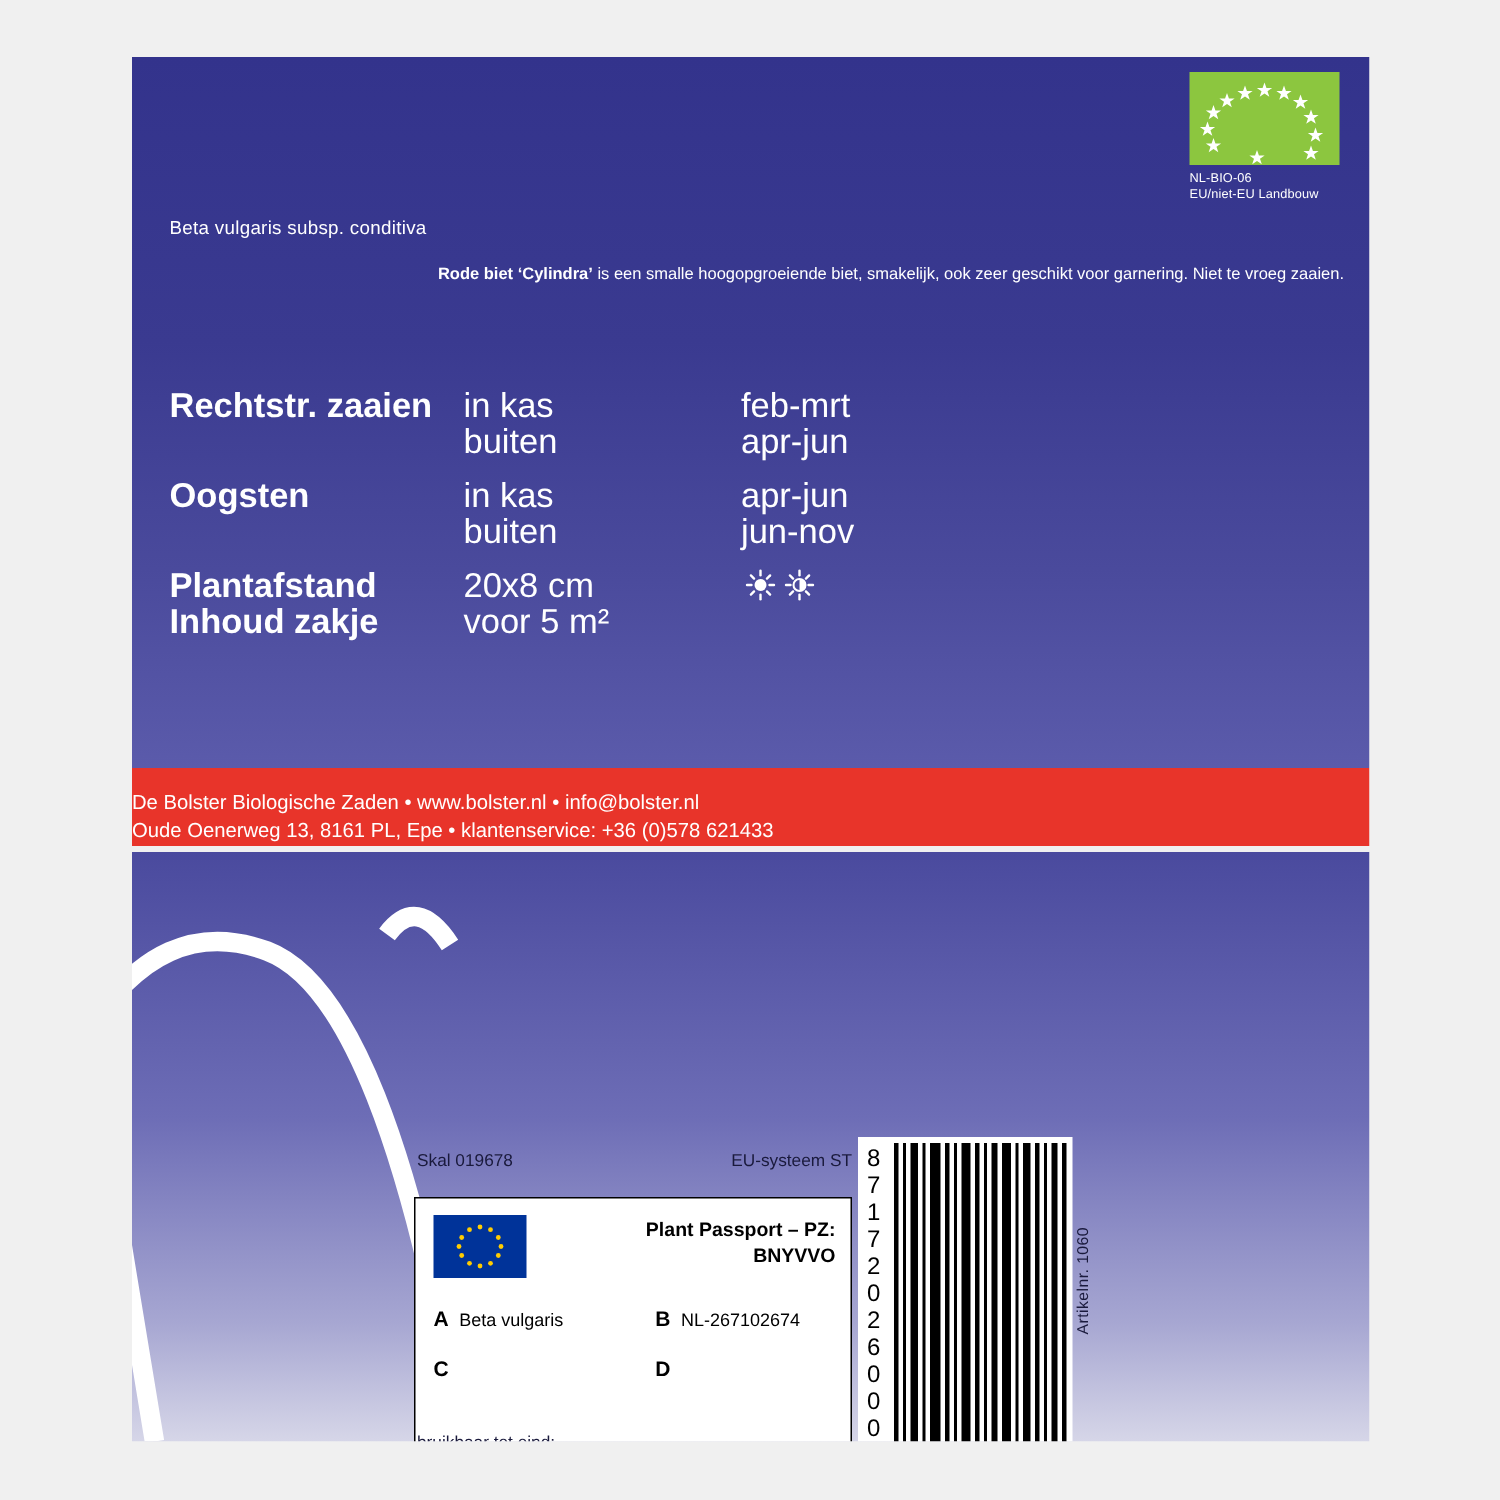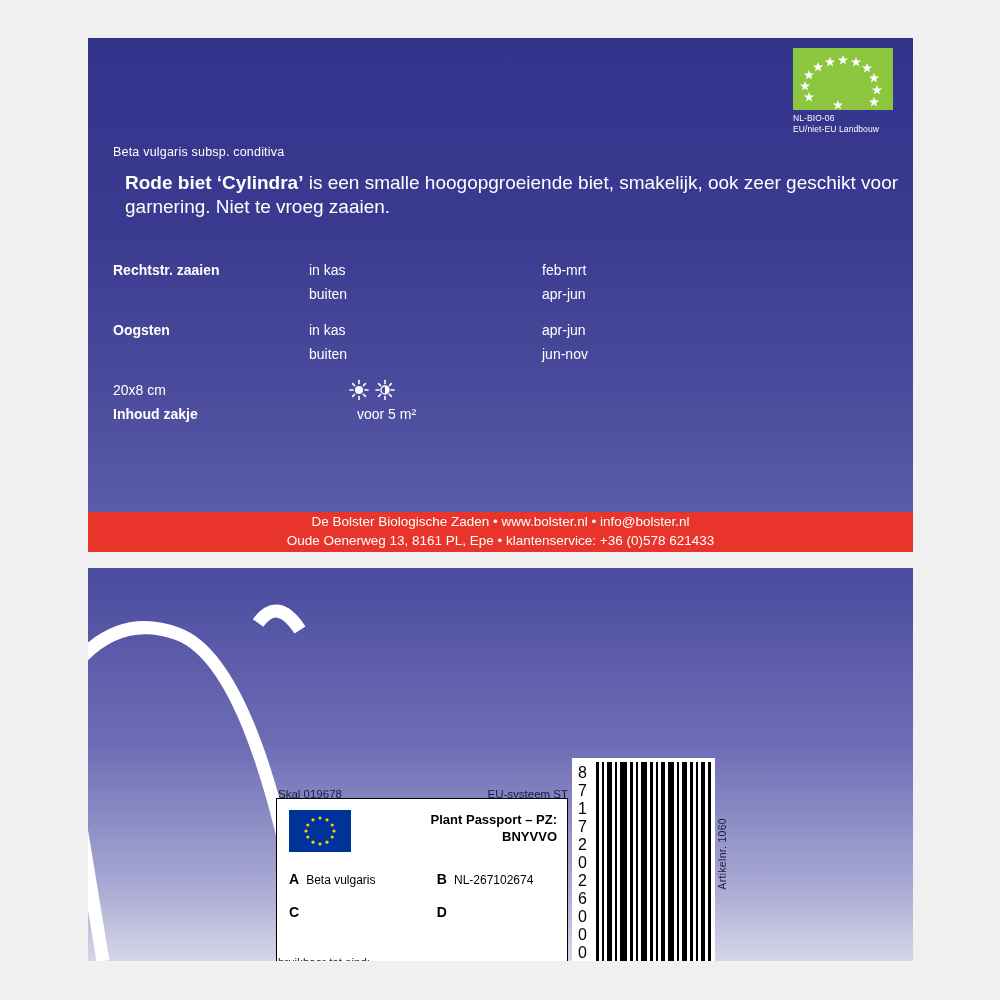--- a/index.html
+++ b/index.html
@@ -51,58 +51,58 @@
   .latin-name {
     position: absolute;
     left: 25px;
     top: 107px;
     color: #ffffff;
     font-size: 12.5px;
     letter-spacing: .2px;
   }
   .desc {
     position: absolute;
-    left: 37px;
+    left: 26px;
     top: 133px;
     width: 782px;
     color: #ffffff;
-    font-size: 19px;
+    font-size: 11px;
     line-height: 24px;
+    text-align: right;
   }
   .desc b { font-weight: bold; }
   
   .tbl {
     position: absolute;
     left: 25px;
     top: 208px;
     width: 700px;
     color: #ffffff;
-    font-size: 14px;
+    font-size: 23px;
     line-height: 24px;
   }
   .tbl .row { display: flex; }
   .tbl .row.gap { margin-top: 12px; }
   .tbl .c1 { width: 196px; font-weight: bold; }
   .tbl .c2 { width: 185px; }
-  .tbl .c3 { width: 200px; margin-left: 48px; }
+  .tbl .c3 { width: 200px; }
   .tbl .sub .c1 { font-weight: normal; visibility: hidden; }
   .sun-row { display: flex; align-items: center; height: 24px; }
   
   .red-bar {
     position: absolute;
     left: 0;
     top: 474px;
     width: 825px;
-    height: 40px;
+    height: 52px;
     background: #e8342a;
     color: #ffffff;
     font-size: 13.5px;
     line-height: 19px;
-    text-align: center;
-    padding-top: 0;
+    padding-top: 13px;
     box-sizing: border-box;
   }
   
   .bottom-panel {
     position: absolute;
     left: 0;
     top: 530px;
     width: 825px;
     height: 393px;
     background: linear-gradient(180deg, #4a4a9e 0%, #6d6db6 45%, #a7a7d2 80%, #d6d6e8 100%);
@@ -112,21 +112,21 @@
     position: absolute;
     left: -40px;
     top: 0px;
     width: 420px;
     height: 393px;
   }
   
   .skal-line {
     position: absolute;
     left: 190px;
-    top: 220px;
+    top: 200px;
     width: 290px;
     color: #1a1a3c;
     font-size: 11.5px;
     display: flex;
     justify-content: space-between;
   }
   .passport {
     position: absolute;
     left: 188px;
     top: 230px;
@@ -273,20 +273,21 @@
         <div class="c1">Oogsten</div>
         <div class="c2">in kas</div>
         <div class="c3">apr-jun</div>
       </div>
       <div class="row sub">
         <div class="c1"></div>
         <div class="c2">buiten</div>
         <div class="c3">jun-nov</div>
       </div>
       <div class="row gap">
+        <div class="c1">Plantafstand</div>
         <div class="c2">20x8 cm</div>
         <div class="c3">
           <div class="sun-row">
             <svg width="26" height="22" viewBox="0 0 26 22">
               <g stroke="#ffffff" stroke-width="1.6" stroke-linecap="round">
                 <line x1="13" y1="1.5" x2="13" y2="4.5"></line>
                 <line x1="13" y1="17.5" x2="13" y2="20.5"></line>
                 <line x1="4" y1="11" x2="7" y2="11"></line>
                 <line x1="19" y1="11" x2="22" y2="11"></line>
                 <line x1="6.6" y1="4.6" x2="8.7" y2="6.7"></line>

